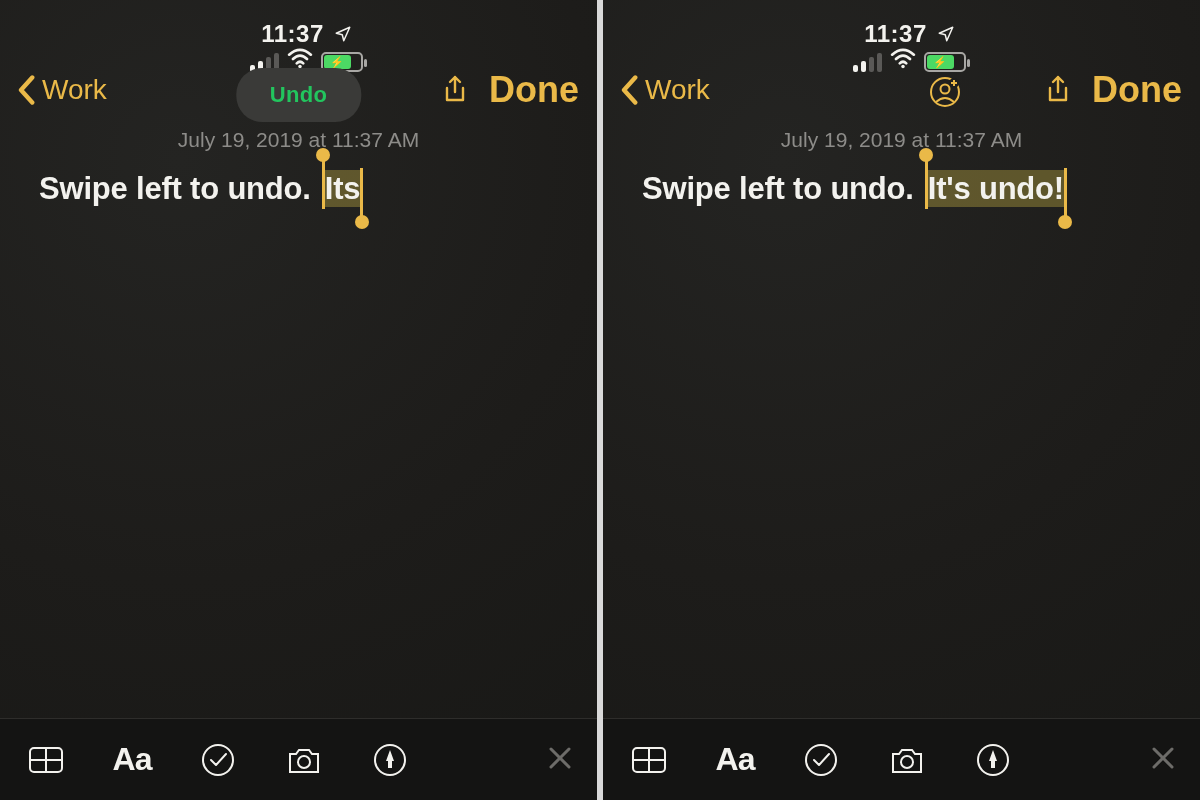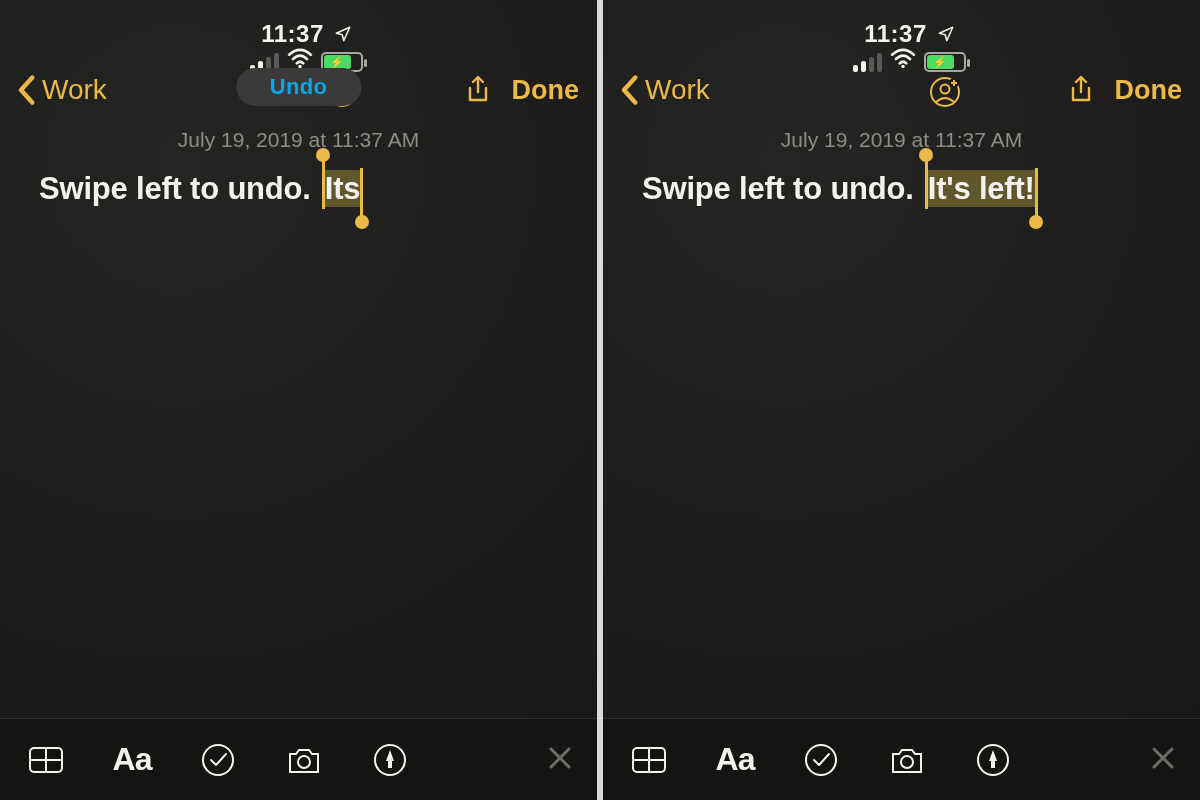--- a/index.html
+++ b/index.html
@@ -58,30 +58,30 @@
   .back{
     display:flex;align-items:center;gap:6px;
     color:var(--accent);
     font-size:28px;font-weight:500;
     cursor:pointer;
   }
   .back svg{width:20px;height:30px}
   .nav-spacer{flex:1}
   .nav-icon{width:40px;height:40px;display:flex;align-items:center;justify-content:center;color:var(--accent);cursor:pointer;margin:0 6px}
   .nav-icon svg{width:32px;height:32px;stroke:var(--accent);fill:none}
-  .done{color:var(--accent);font-size:27px;font-weight:700;cursor:pointer;margin-left:8px;margin-right:2px}
+  .done{color:var(--accent);font-size:36px;font-weight:700;cursor:pointer;margin-left:8px;margin-right:2px}
   .toast{
     position:absolute;
     left:50%;
     transform:translateX(-50%);
     top:10px;
     background:var(--toast);
-    color:#0ea5e9;
+    color:#22c55e;
     font-size:22px;font-weight:600;
-    padding:6px 34px;
+    padding:14px 34px;
     border-radius:26px;
     letter-spacing:.3px;
   }
   .collab{
     position:absolute;
     top:14px;
     transform:translateX(-14px);
   }
 
   
@@ -330,21 +330,21 @@
       </div>
       <div class="done">Done</div>
     </div>
 
     <div class="body">
       <div class="ts">July 19, 2019 at 11:37 AM</div>
       <div class="note-text">
         <span>Swipe left to undo. </span>
         <span class="selwrap">
           <span class="handle start"></span>
-          <span>It's left!</span>
+          <span>It's undo!</span>
           <span class="handle end"></span>
         </span>
         <span></span>
       </div>
     </div>
 
     <div class="toolbar">
       <div class="tb-left">
         <div class="tb-btn">
           <svg viewBox="0 0 40 40">

